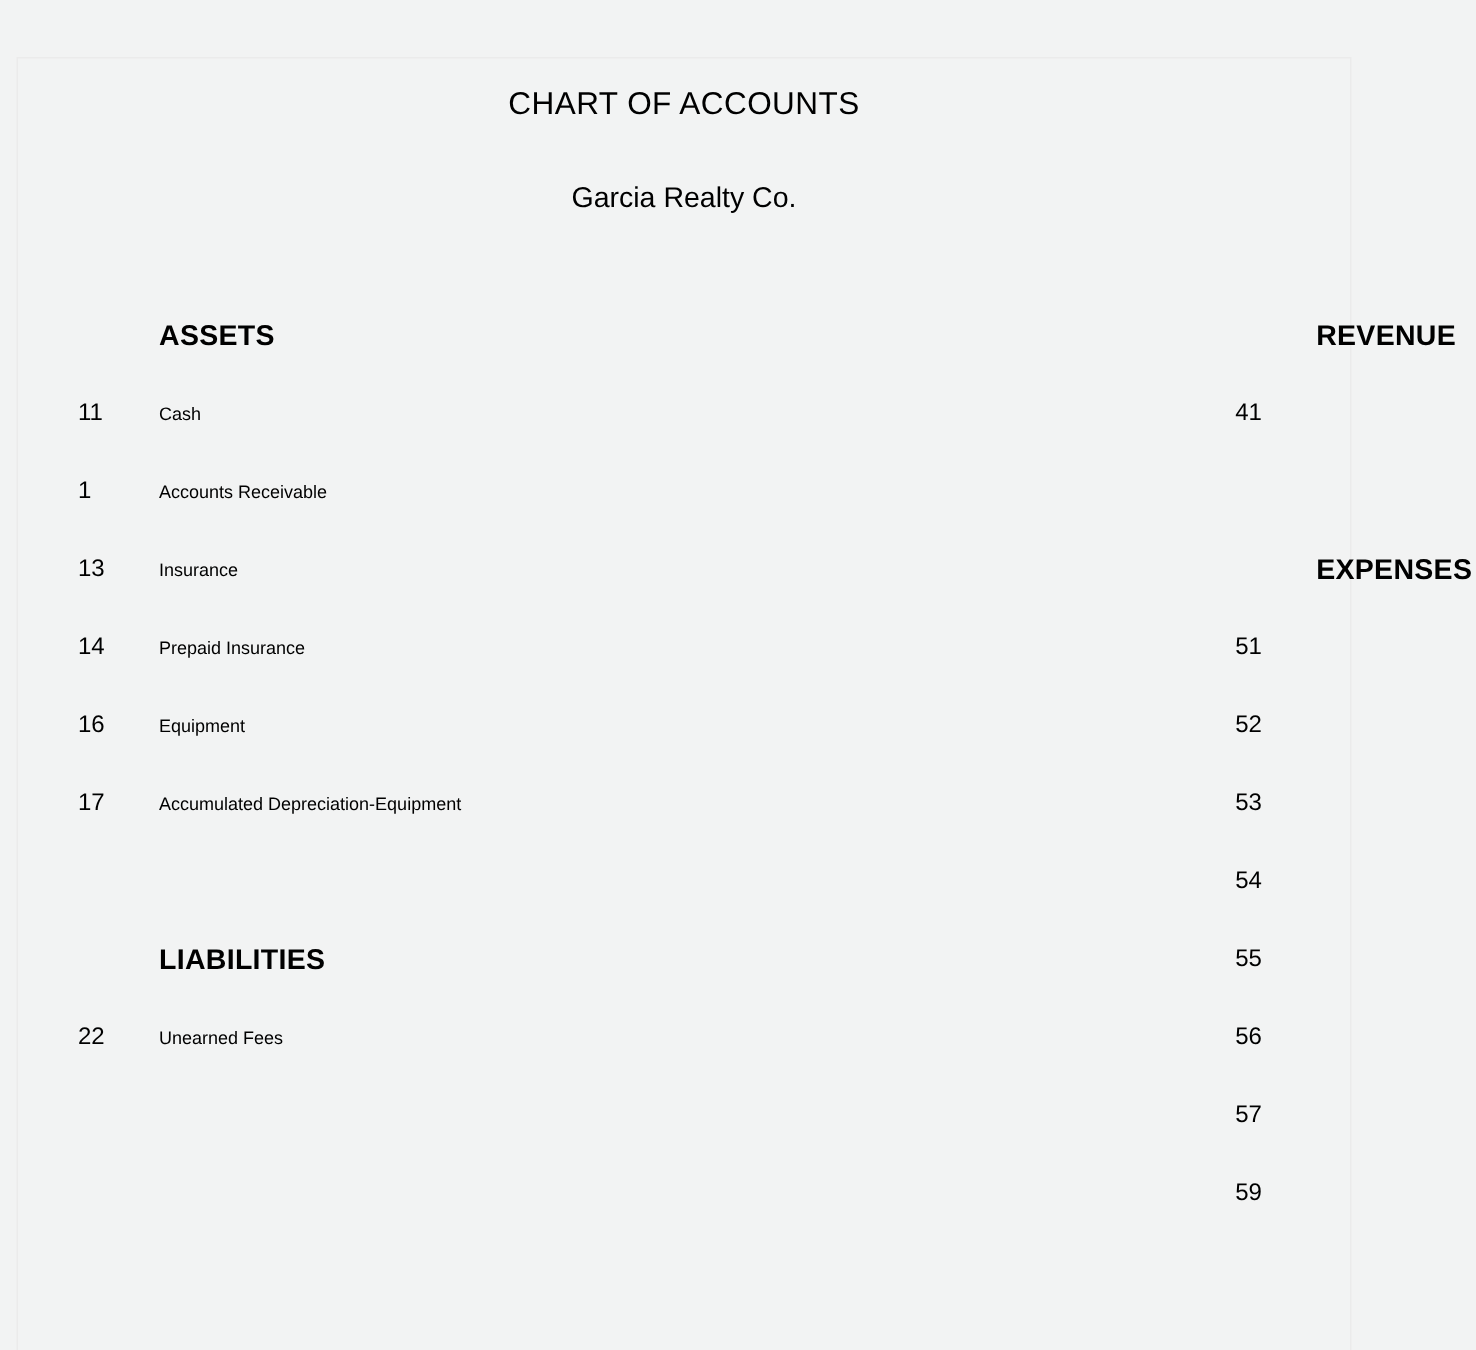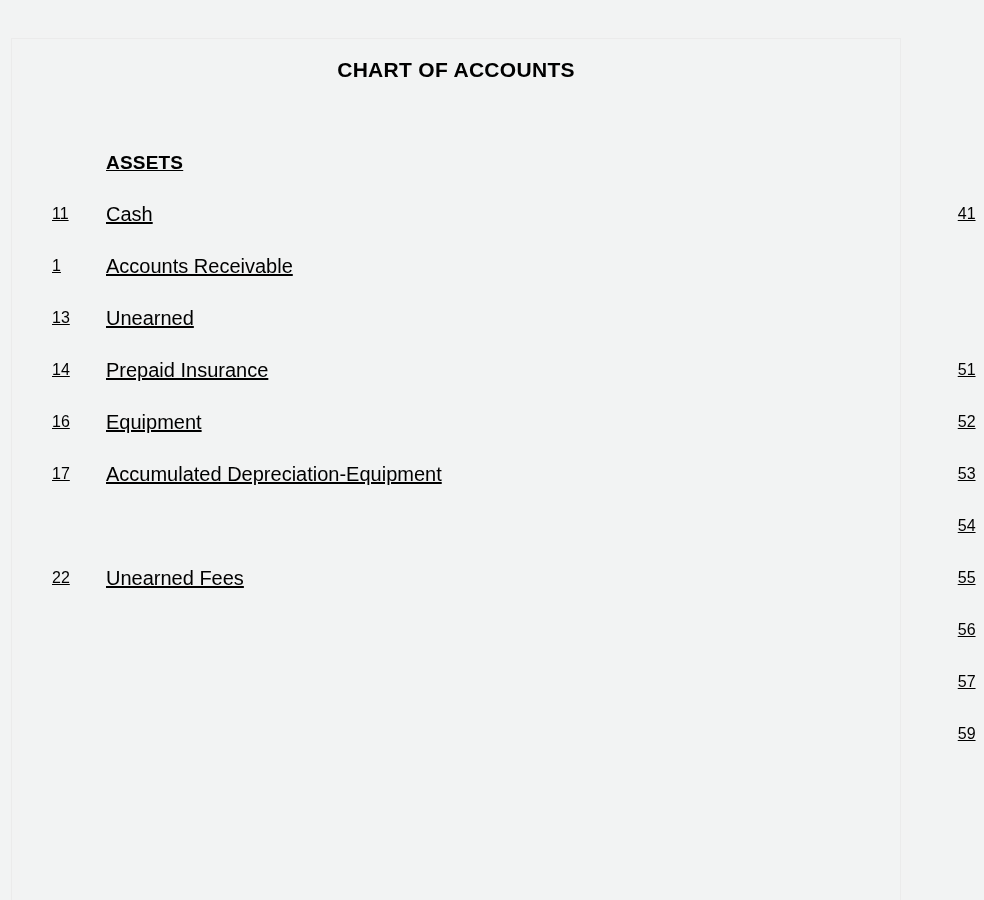--- a/index.html
+++ b/index.html
@@ -27,21 +27,21 @@
     border: 1px solid #ebebeb;
     box-sizing: border-box;
   }
 
   
   .titles {
     padding-top: 20px;
     text-align: center;
   }
   .title-line {
-    font-weight: bold;
+    font-weight: normal;
     color: #000;
     line-height: 1;
   }
   .title-main {
     font-size: 21px;
     letter-spacing: 0.3px;
     margin-bottom: 43px;
   }
   .title-company {
     font-size: 19px;
@@ -51,21 +51,20 @@
     font-size: 19px;
     margin-bottom: 0;
   }
 
   
   .accounts-grid {
     margin-top: 56px;
     display: grid;
     grid-template-columns: 1fr 1fr;
     column-gap: 0;
-    text-decoration: underline;
   }
   .account-column {
     display: block;
   }
 
   
   .acct-row {
     height: 52px;
     display: flex;
     align-items: center;
@@ -77,21 +76,21 @@
 
   .acct-num {
     width: 42px;
     text-align: left;
     font-size: 16px;
     line-height: 1;
     flex: 0 0 auto;
   }
   .acct-name {
     padding-left: 12px;
-    font-size: 20px;
+    font-size: 12px;
     line-height: 1;
     white-space: nowrap;
   }
 
   .section-head {
     font-size: 19px;
     font-weight: bold;
     line-height: 1;
     padding-left: 54px;
     letter-spacing: 0.2px;
@@ -101,52 +100,56 @@
   .col-left  .acct-row { padding-left: 40px; }
   .col-right .acct-row { padding-left: 516px; }
 </style>
 </head>
 <body>
 
 <div class="coa-panel">
 
   <div class="titles">
     <div class="title-line title-main">CHART OF ACCOUNTS</div>
+    <div class="title-line title-company">Garcia Realty Co.</div>
   </div>
 
   <div class="accounts-grid">
     <div class="account-column col-left">
         <div class="acct-row">
           <div class="section-head">ASSETS</div>
         </div>
         <div class="acct-row">
           <span class="acct-num">11</span>
           <span class="acct-name">Cash</span>
         </div>
         <div class="acct-row">
           <span class="acct-num">1</span>
           <span class="acct-name">Accounts Receivable</span>
         </div>
         <div class="acct-row">
           <span class="acct-num">13</span>
-          <span class="acct-name">Unearned</span>
+          <span class="acct-name">Insurance</span>
         </div>
         <div class="acct-row">
           <span class="acct-num">14</span>
           <span class="acct-name">Prepaid Insurance</span>
         </div>
         <div class="acct-row">
           <span class="acct-num">16</span>
           <span class="acct-name">Equipment</span>
         </div>
         <div class="acct-row">
           <span class="acct-num">17</span>
           <span class="acct-name">Accumulated Depreciation-Equipment</span>
         </div>
         <div class="acct-row spacer"></div>
+        <div class="acct-row">
+          <div class="section-head">LIABILITIES</div>
+        </div>
         <div class="acct-row">
           <span class="acct-num">22</span>
           <span class="acct-name">Unearned Fees</span>
         </div>
       </div>
     <div class="account-column col-right">
         <div class="acct-row">
           <div class="section-head">REVENUE</div>
         </div>
         <div class="acct-row">

